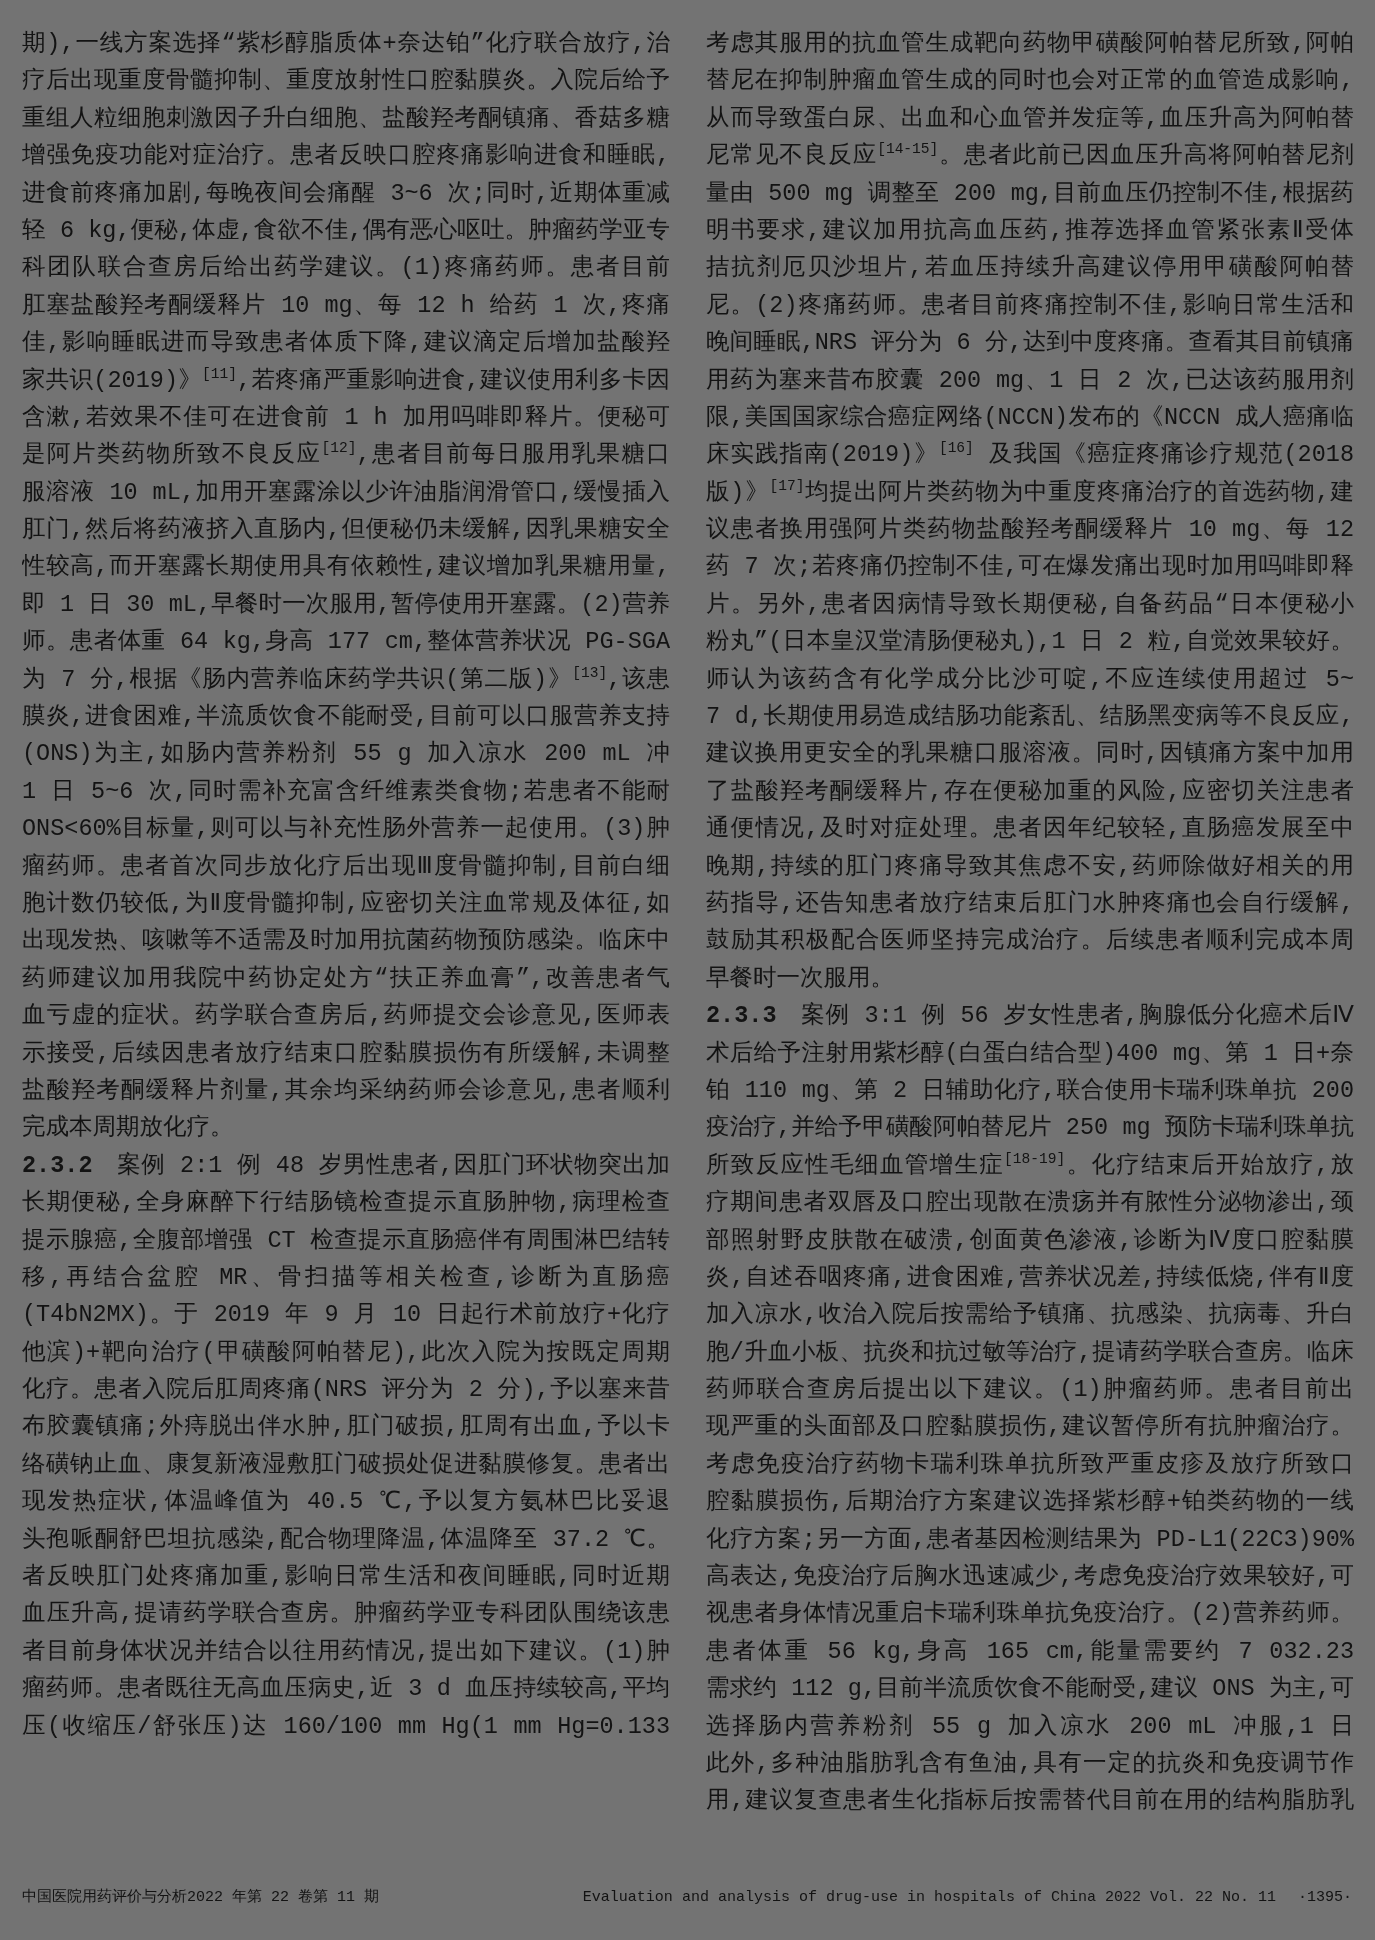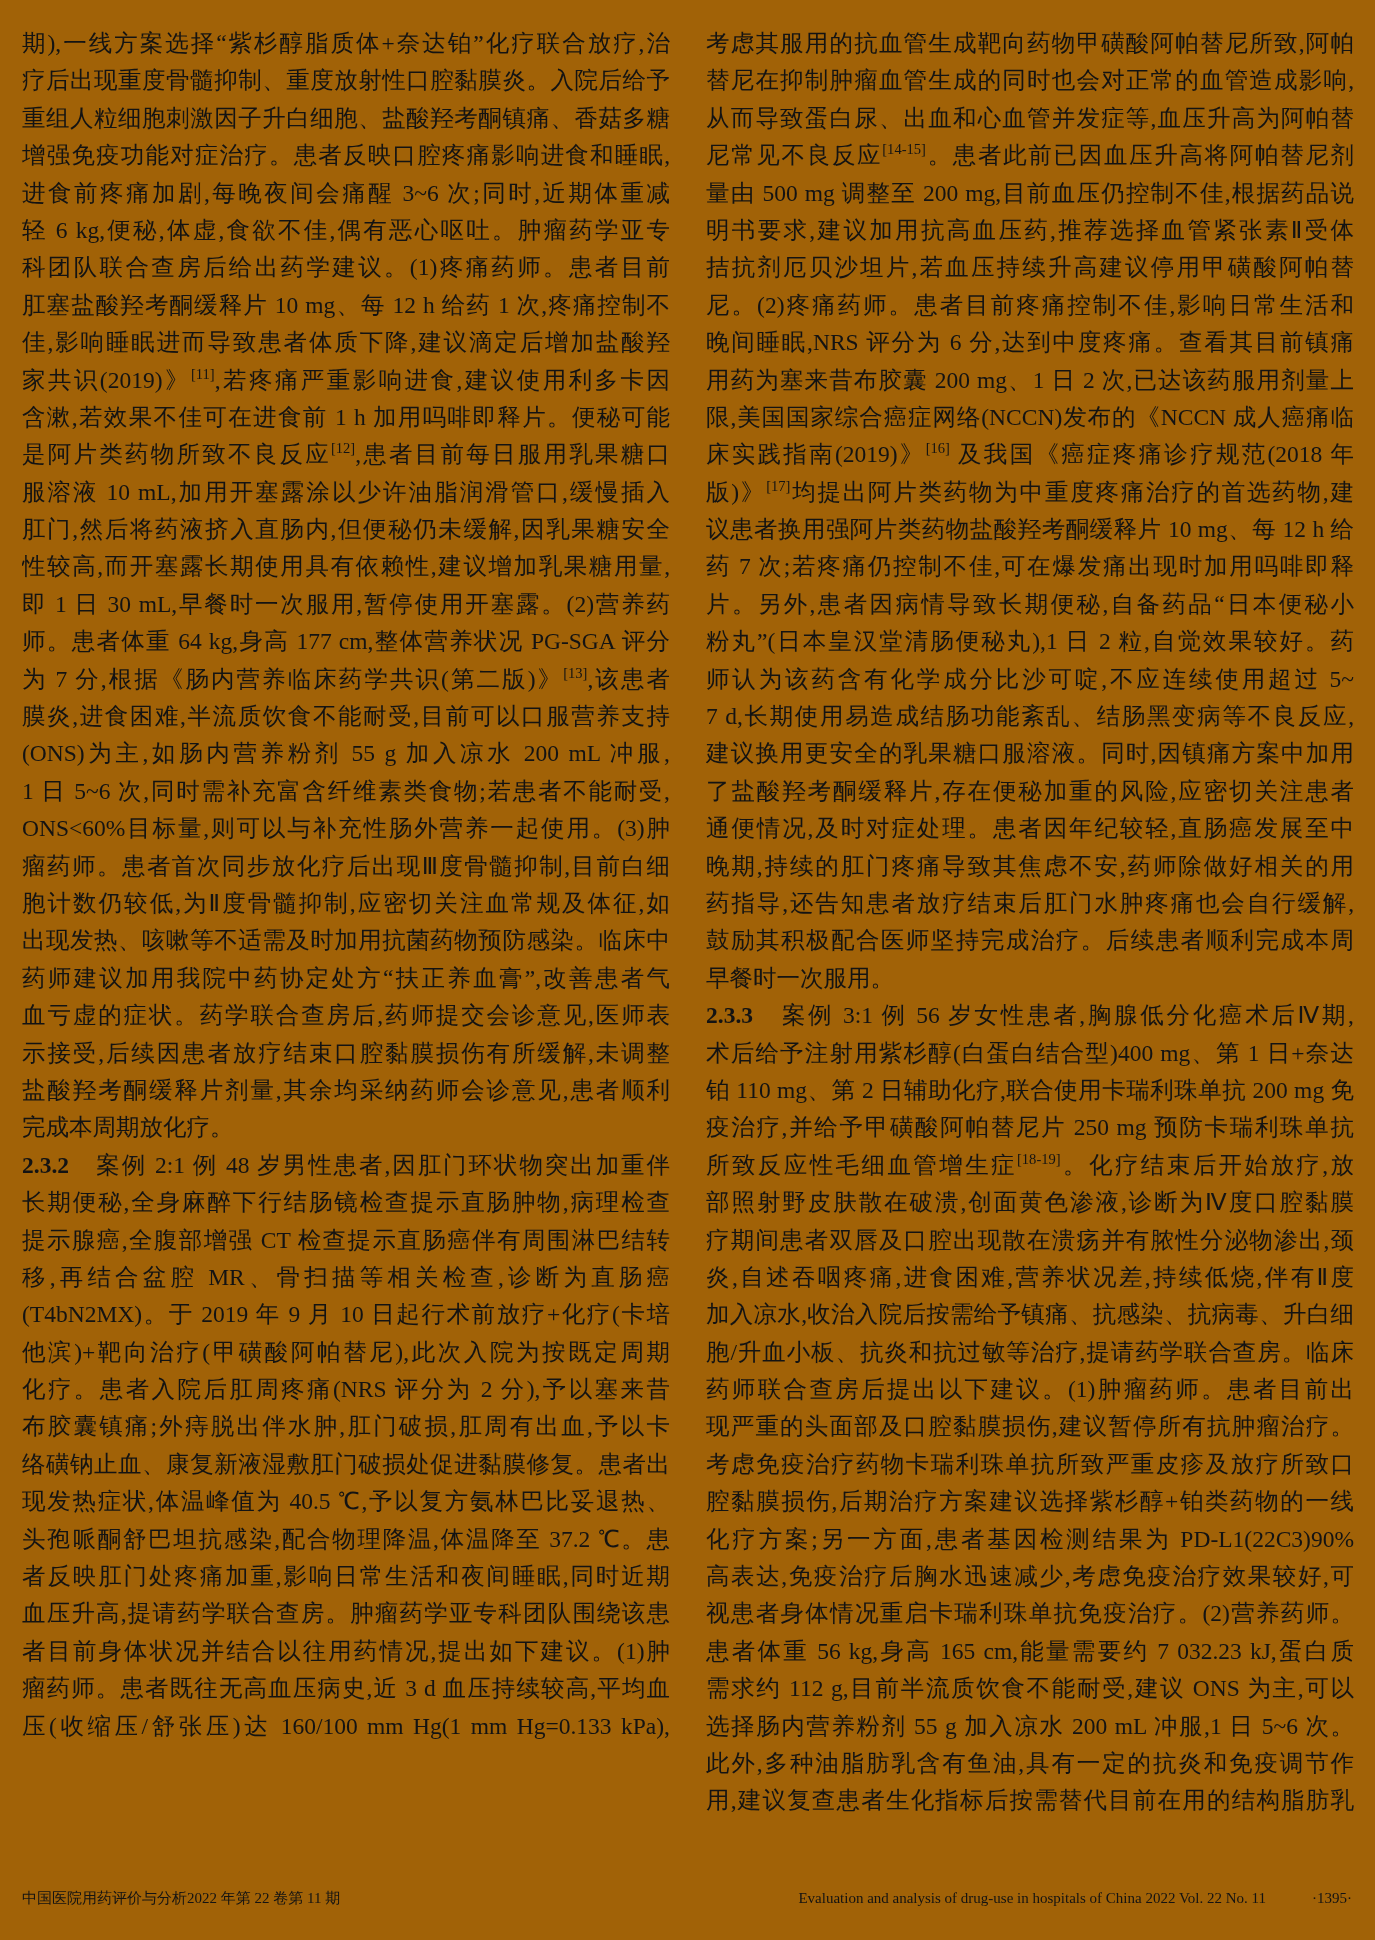--- a/index.html
+++ b/index.html
@@ -1,21 +1,21 @@
 <!DOCTYPE html>
 <html><head>
 <meta charset="utf-8">
 <style>
   html,body{margin:0;padding:0;background:#ffffff;}
   .page{
     position:relative;
     width:1375px;height:1940px;
-    background:#a16207;
+    background:#737373;
     color:#131313;
-    font-family:Liberation Serif, serif;
+    font-family:Liberation Mono, monospace;
     overflow:hidden;
   }
   .col{
     position:absolute;top:25px;width:648px;
   }
   .col-left{left:22px;}
   .col-right{left:706px;}
   .line{
     height:37.4px;
     line-height:37.4px;
@@ -37,21 +37,21 @@
     position:absolute;
     left:22px;right:23px;top:1880px;
     display:flex;
     justify-content:space-between;
     align-items:baseline;
     font-size:15px;
     line-height:36px;
   }
   .footer .cn-group span{margin-right:0;}
   .footer .cn-journal{margin-right:18px;}
-  .footer .en-group{display:flex;align-items:baseline;gap:24px;}
+  .footer .en-group{display:flex;align-items:baseline;}
   .footer .en-journal{margin-right:22px;}
 </style>
 </head>
 <body>
 
 <div class="page">
 
   <div class="col col-left">
       <div class="line">期),一线方案选择“紫杉醇脂质体+奈达铂”化疗联合放疗,治</div>
       <div class="line">疗后出现重度骨髓抑制、重度放射性口腔黏膜炎。入院后给予</div>
@@ -126,22 +126,22 @@
       <div class="line">通便情况,及时对症处理。患者因年纪较轻,直肠癌发展至中</div>
       <div class="line">晚期,持续的肛门疼痛导致其焦虑不安,药师除做好相关的用</div>
       <div class="line">药指导,还告知患者放疗结束后肛门水肿疼痛也会自行缓解,</div>
       <div class="line">鼓励其积极配合医师坚持完成治疗。后续患者顺利完成本周</div>
       <div class="line flush">早餐时一次服用。</div>
       <div class="line"><b>2.3.3</b>　案例 3:1 例 56 岁女性患者,胸腺低分化癌术后Ⅳ期,</div>
       <div class="line">术后给予注射用紫杉醇(白蛋白结合型)400 mg、第 1 日+奈达</div>
       <div class="line">铂 110 mg、第 2 日辅助化疗,联合使用卡瑞利珠单抗 200 mg 免</div>
       <div class="line">疫治疗,并给予甲磺酸阿帕替尼片 250 mg 预防卡瑞利珠单抗</div>
       <div class="line">所致反应性毛细血管增生症<sup>[18-19]</sup>。化疗结束后开始放疗,放</div>
+      <div class="line">疗期间患者双唇及口腔出现散在溃疡并有脓性分泌物渗出,颈</div>
       <div class="line">部照射野皮肤散在破溃,创面黄色渗液,诊断为Ⅳ度口腔黏膜</div>
-      <div class="line">疗期间患者双唇及口腔出现散在溃疡并有脓性分泌物渗出,颈</div>
       <div class="line">炎,自述吞咽疼痛,进食困难,营养状况差,持续低烧,伴有Ⅱ度</div>
       <div class="line">加入凉水,收治入院后按需给予镇痛、抗感染、抗病毒、升白细</div>
       <div class="line">胞/升血小板、抗炎和抗过敏等治疗,提请药学联合查房。临床</div>
       <div class="line">药师联合查房后提出以下建议。(1)肿瘤药师。患者目前出</div>
       <div class="line">现严重的头面部及口腔黏膜损伤,建议暂停所有抗肿瘤治疗。</div>
       <div class="line">考虑免疫治疗药物卡瑞利珠单抗所致严重皮疹及放疗所致口</div>
       <div class="line">腔黏膜损伤,后期治疗方案建议选择紫杉醇+铂类药物的一线</div>
       <div class="line">化疗方案;另一方面,患者基因检测结果为 PD-L1(22C3)90%</div>
       <div class="line">高表达,免疫治疗后胸水迅速减少,考虑免疫治疗效果较好,可</div>
       <div class="line">视患者身体情况重启卡瑞利珠单抗免疫治疗。(2)营养药师。</div>

